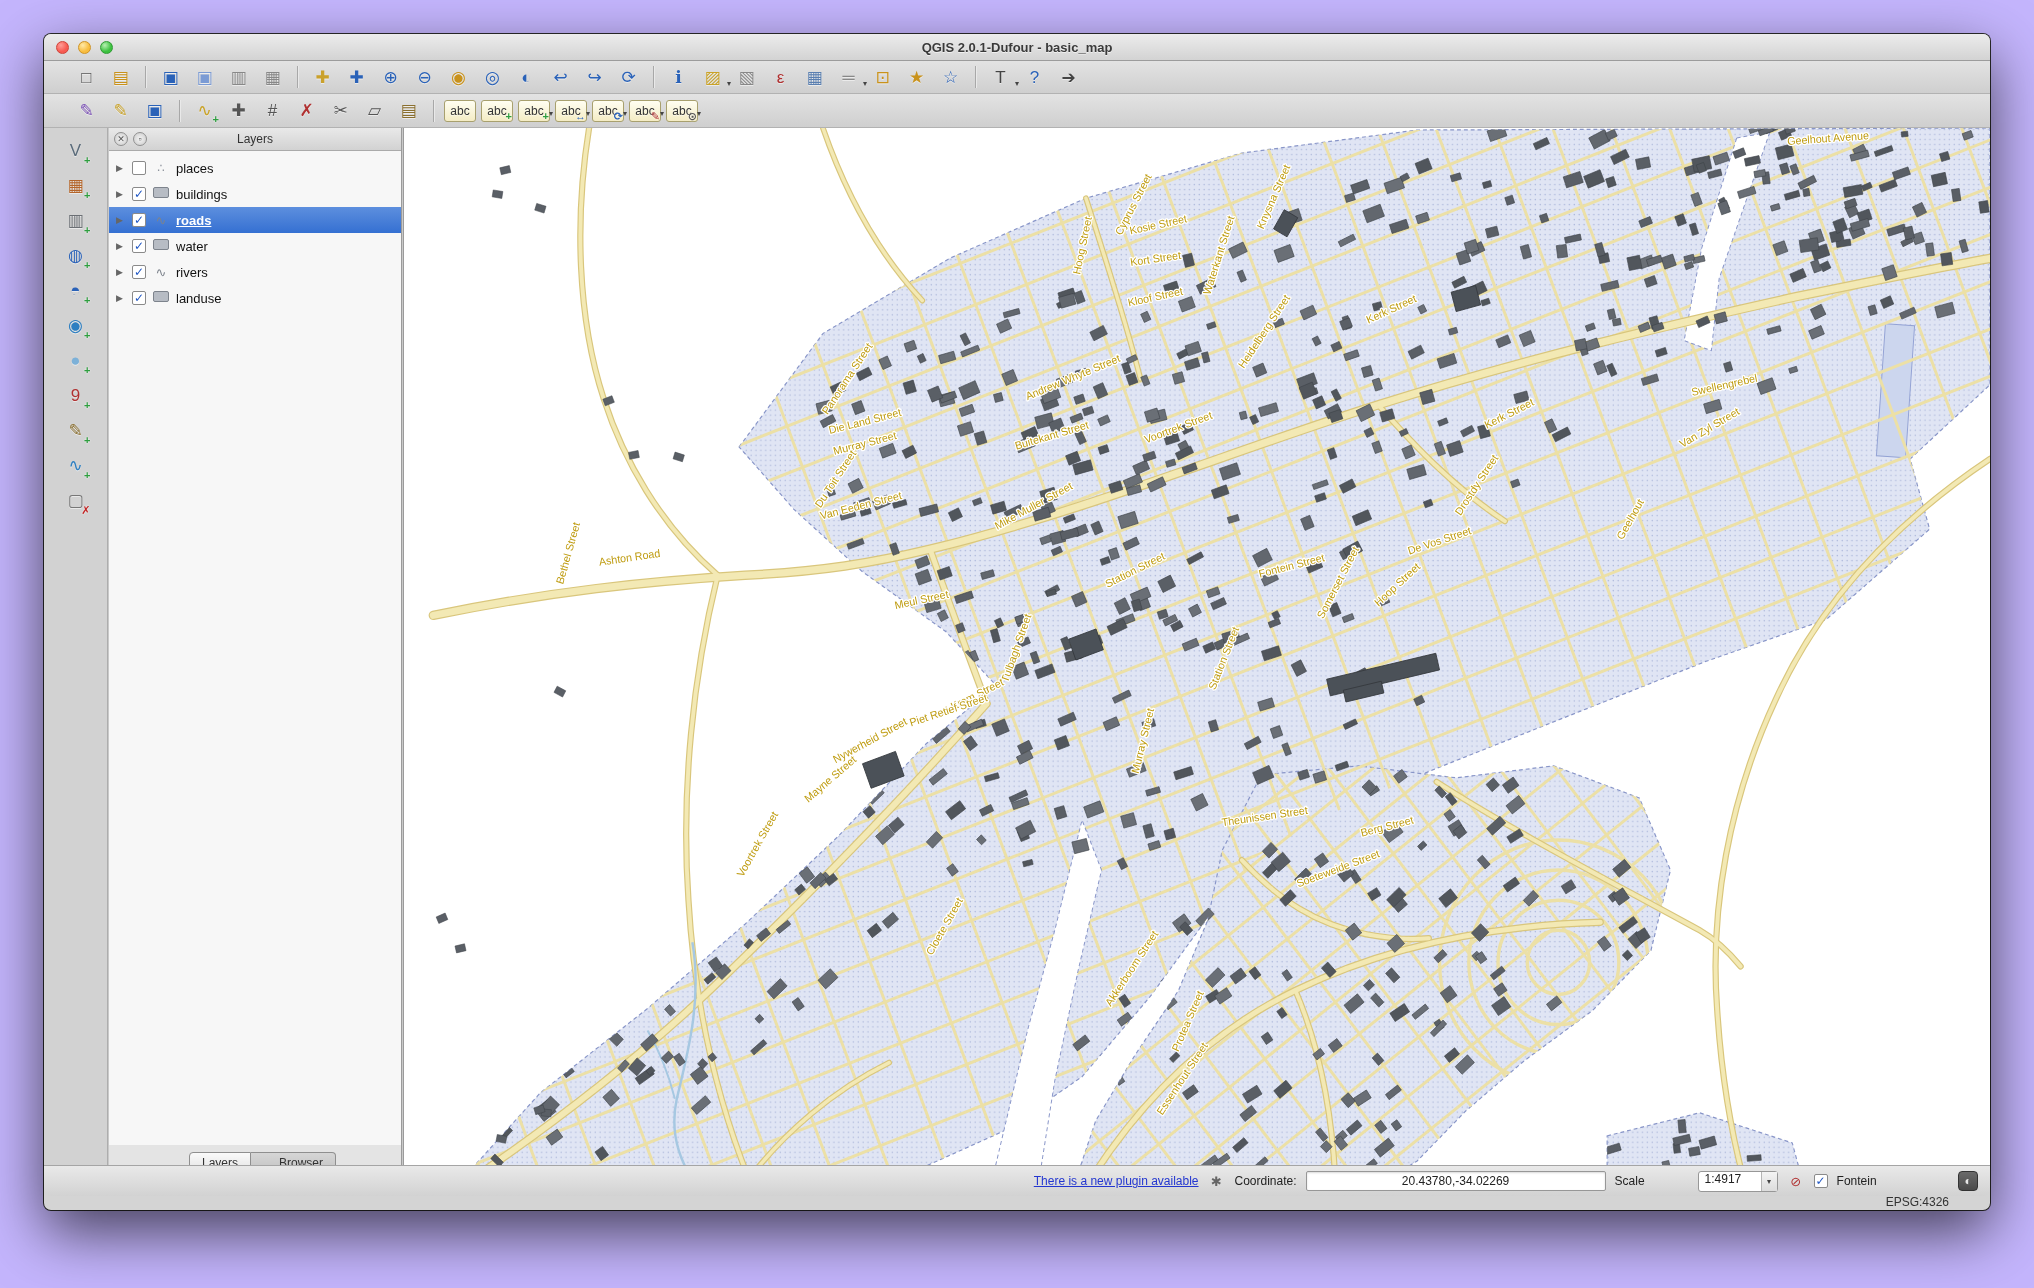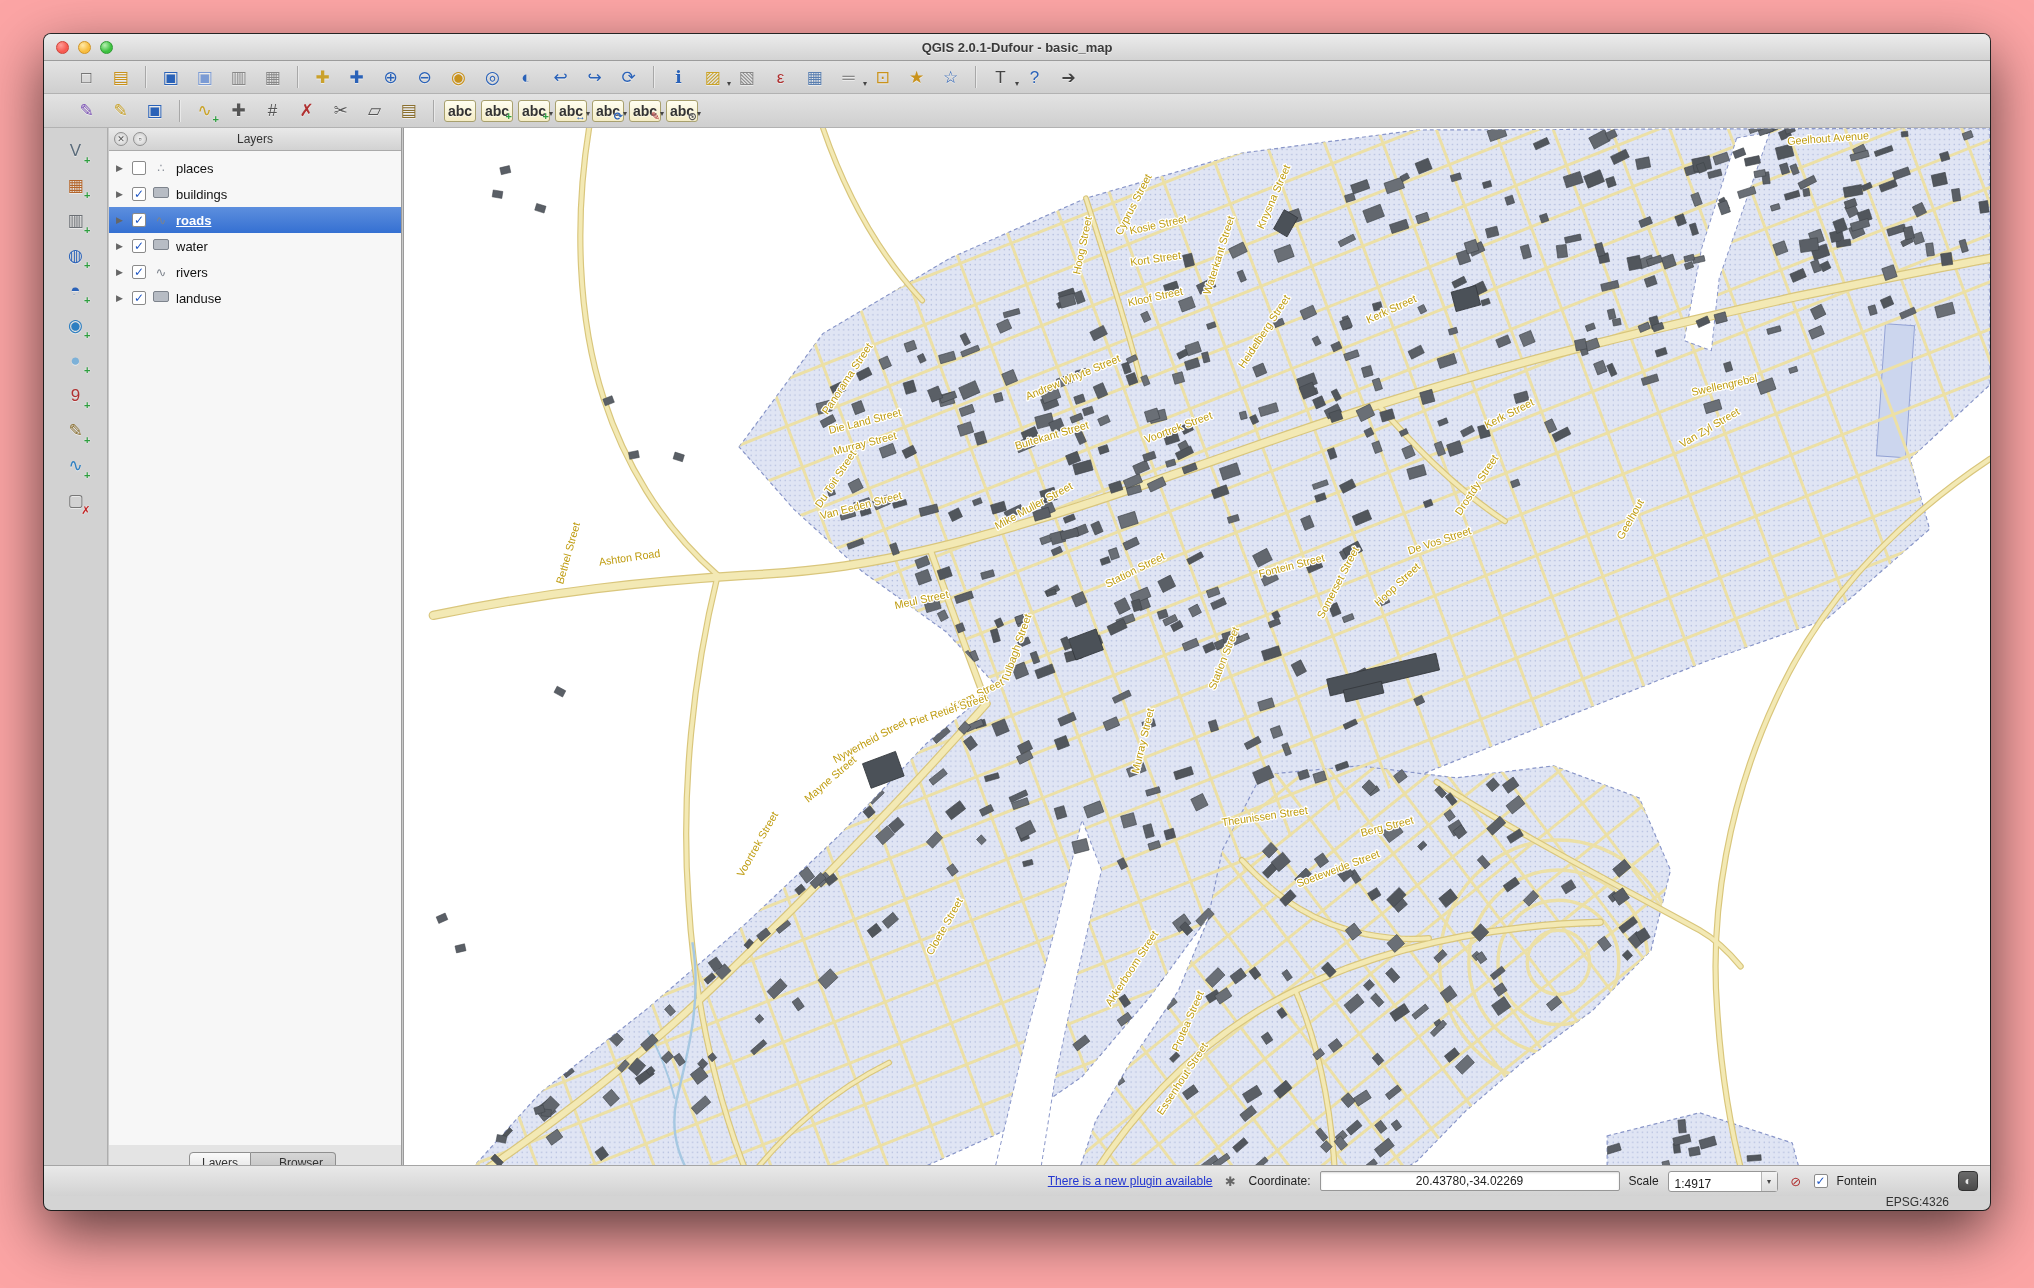--- a/index.html
+++ b/index.html
@@ -1,17 +1,17 @@
 <!DOCTYPE html>
 <html><head>
 <meta charset="utf-8">
 <style>
   * { margin:0; padding:0; box-sizing:border-box; }
   html,body { width:2034px; height:1288px; background:#000; font-family:"Liberation Sans","DejaVu Sans",sans-serif; overflow:hidden; }
-  .screen { position:relative; width:2034px; height:1288px; background:#fca5a5; }
+  .screen { position:relative; width:2034px; height:1288px; background:#c4b5fd; }
 
   .window { position:absolute; left:44px; top:34px; width:1946px; height:1176px;
             background:#d4d4d4; border-radius:7px; box-shadow:0 22px 60px rgba(0,0,0,.65), 0 0 0 1px #2c2c2c;
             overflow:hidden; }
 
   
   .titlebar { position:absolute; left:0; top:0; right:0; height:27px;
               background:linear-gradient(#ececec,#d3d3d3); border-bottom:1px solid #9c9c9c;
               display:flex; align-items:center; }
   .tl-group { position:absolute; left:12px; top:7px; display:flex; gap:9px; }
@@ -23,21 +23,21 @@
 
   
   .toolbar-row { position:absolute; left:0; right:0; display:flex; align-items:center; gap:5px;
                  background:linear-gradient(#e3e3e3,#cfcfcf); border-bottom:1px solid #b2b2b2; padding-left:28px; }
   #toolbar-row-1 { top:27px; height:33px; }
   #toolbar-row-2 { top:60px; height:34px; }
   .tbtn { position:relative; width:29px; height:27px; border-radius:5px; display:flex; align-items:center; justify-content:center;
           cursor:default; }
   .tbtn .glyph { font-size:17px; line-height:1; text-shadow:0 1px 0 rgba(255,255,255,.5); }
   .tbtn.abc { width:32px; height:22px; background:linear-gradient(#fffef2,#f4ecc4); border:1px solid #a8a06e; border-radius:3px; }
-  .tbtn.abc .glyph { font-size:14px; color:#333; font-weight:bold; }
+  .tbtn.abc .glyph { font-size:12px; color:#333; font-weight:normal; }
   .tbtn .badge { position:absolute; right:0px; bottom:-1px; font-size:11px; font-weight:bold; line-height:1; text-shadow:0 0 2px #fff; }
   .tbtn .dd { position:absolute; right:-4px; bottom:3px; font-size:8px; color:#444; }
   .tsep { width:1px; height:22px; background:#a8a8a8; margin:0 5px; box-shadow:1px 0 0 #e9e9e9; }
 
   
   .content { position:absolute; left:0; right:0; top:94px; bottom:31px; background:#c9c9c9; }
   .left-strip { position:absolute; left:0; top:0; bottom:0; width:64px; background:#d2d2d2; border-right:1px solid #adadad;
                 display:flex; flex-direction:column; align-items:center; padding-top:8px; gap:6px; }
   .left-strip .tbtn { width:30px; height:29px; }
 
@@ -77,21 +77,21 @@
 
   
   .statusbar { position:absolute; left:0; right:0; bottom:14px; height:31px; background:linear-gradient(#e9e9e9,#d2d2d2);
                border-top:1px solid #a5a5a5; display:flex; align-items:center; padding:0 12px; gap:9px; font-size:12px; color:#222;
                border-radius:0 0 7px 7px; }
   .sb-spacer { flex:1; }
   .sb-link { color:#2336d0; text-decoration:underline; white-space:nowrap; }
   .sb-icon { width:18px; height:18px; display:flex; align-items:center; justify-content:center; font-size:13px; color:#666; }
   .sb-input { width:300px; height:20px; border:1px solid #979797; border-radius:2px; background:#fff; text-align:center;
               font-size:12px; font-family:inherit; color:#222; box-shadow:inset 0 1px 2px rgba(0,0,0,.15); }
-  .sb-combo { width:110px; height:21px; background:#fff; border:1px solid #979797; border-radius:3px; display:flex; align-items:flex-end; }
+  .sb-combo { width:80px; height:21px; background:#fff; border:1px solid #979797; border-radius:3px; display:flex; align-items:flex-start;margin-left:44px; }
   .sb-combo .val { flex:1; padding-left:6px; font-size:12px; }
   .sb-combo .arrow { width:16px; height:100%; border-left:1px solid #b5b5b5; background:linear-gradient(#f4f4f4,#dcdcdc);
                      display:flex; align-items:center; justify-content:center; font-size:8px; color:#444; }
   .sb-check { width:14px; height:14px; background:#fff; border:1px solid #8a8a8a; border-radius:2px; font-size:12px; line-height:12px;
               text-align:center; color:#1f56c4; font-weight:bold; }
   .crs-btn { width:20px; height:20px; background:linear-gradient(#6a6a6a,#4b4b4b); border:1px solid #333; border-radius:4px;
              color:#e8e8e8; font-size:12px; display:flex; align-items:center; justify-content:center; }
   .epsg { color:#333;margin-top:41px; }
 </style>
 </head>

